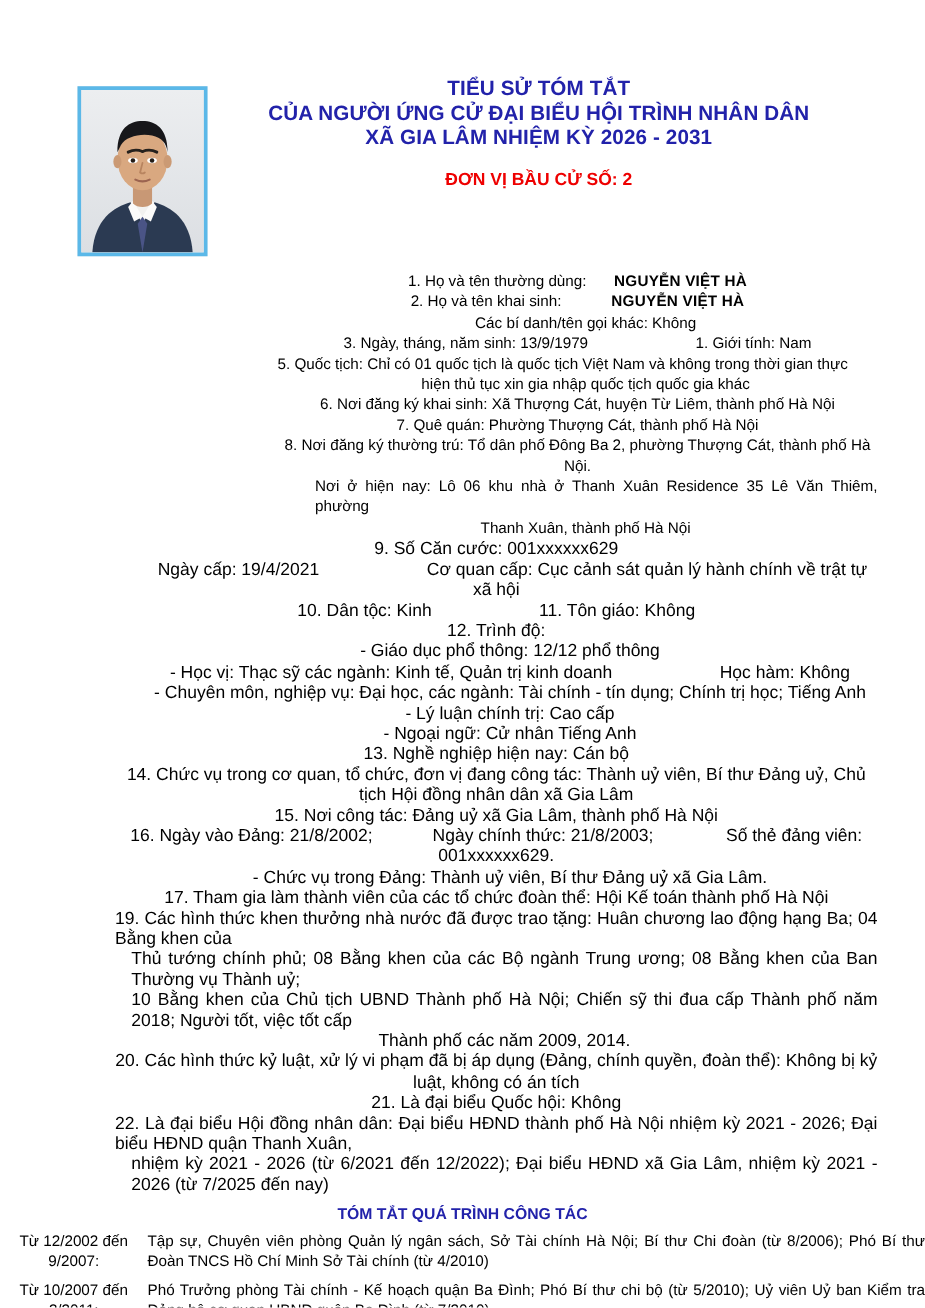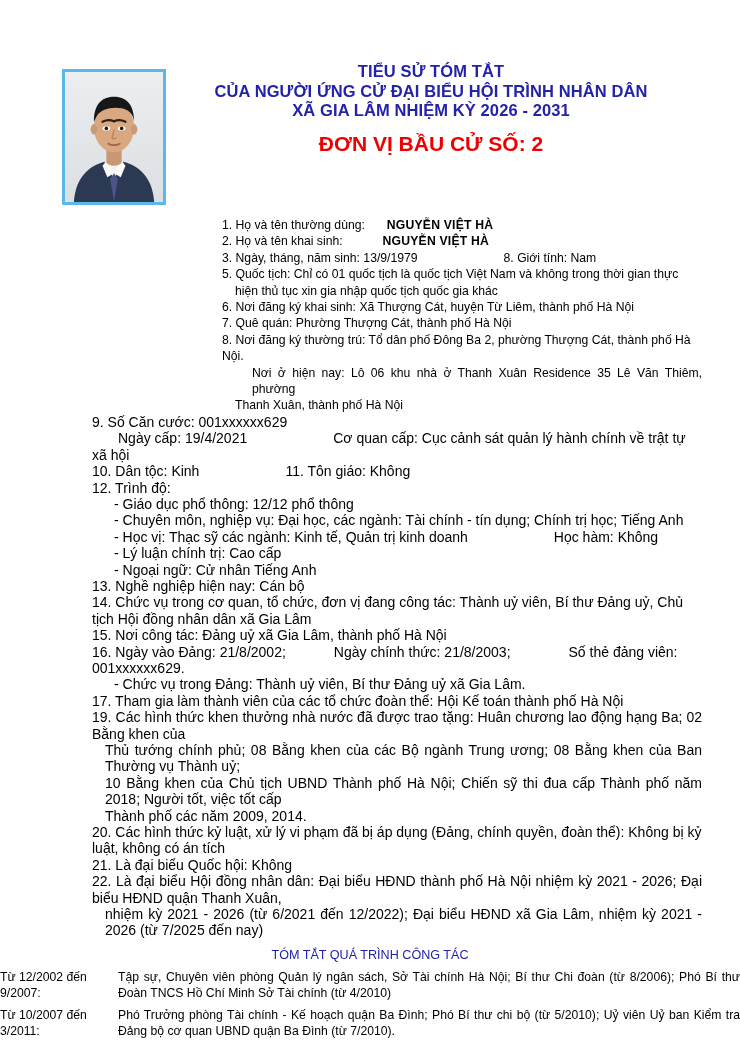--- a/index.html
+++ b/index.html
@@ -56,75 +56,76 @@
   .t-main {
     color: #2222aa;
     font-weight: bold;
     font-size: 16.5px;
     line-height: 19.5px;
     letter-spacing: 0.1px;
   }
   .t-unit {
     color: #ee0000;
     font-weight: bold;
-    font-size: 21px;
+    font-size: 14px;
     line-height: 19px;
     margin-top: 13px;
   }
 
   
   .info-upper {
     margin: 12px 0 0 0;
     padding: 0 38px 0 222px;
     font-size: 12.2px;
     line-height: 16.4px;
   }
   .info-lower {
     margin: 0;
     padding: 0 38px 0 92px;
     font-size: 14px;
     line-height: 16.4px;
   }
-  .row { display: block; }
+  .row { display: block; text-align: center; }
   .just { text-align: justify; text-align-last: left; }
   .ind-1 { padding-left: 13px; }
   .ind-2 { padding-left: 22px; }
   .ind-3 { padding-left: 30px; }
   .nm { font-weight: bold; letter-spacing: 0.2px; }
   .sp-1 { display: inline-block; width: 22px; }
   .sp-2 { display: inline-block; width: 40px; }
   .sp-3 { display: inline-block; width: 48px; }
   .sp-4 { display: inline-block; width: 58px; }
   .sp-5 { display: inline-block; width: 26px; }
   .gap-l { display: inline-block; width: 86px; }
 
   
   .wh-title {
     text-align: center;
     color: #2222aa;
-    font-weight: normal;
+    font-weight: bold;
     font-size: 12.6px;
     margin: 9px 0 7px 0;
   }
   table.wh {
     width: 100%;
     border-collapse: collapse;
     table-layout: fixed;
     font-size: 12.2px;
     line-height: 16.2px;
   }
   table.wh td {
     vertical-align: top;
     padding: 0 0 6px 0;
   }
   td.wh-period {
     width: 118px;
     padding-left: 92px;
     padding-right: 6px;
     box-sizing: content-box;
+    text-align: center;
   }
   td.wh-desc {
     padding-left: 8px;
     padding-right: 38px;
     text-align: justify;
     text-align-last: left;
     margin-left: 22px;
   }
 </style>
 </head>
@@ -181,47 +182,48 @@
       <div class="t-main">TIỂU SỬ TÓM TẮT</div>
       <div class="t-main">CỦA NGƯỜI ỨNG CỬ ĐẠI BIỂU HỘI TRÌNH NHÂN DÂN</div>
       <div class="t-main">XÃ GIA LÂM NHIỆM KỲ 2026 - 2031</div>
       <div class="t-unit">ĐƠN VỊ BẦU CỬ SỐ: 2</div>
     </div>
   </div>
 
   <div class="info-upper">
     <div class="row"><span>1. Họ và tên thường dùng:</span><span class="sp-1"></span><span class="nm">NGUYỄN VIỆT HÀ</span></div>
     <div class="row"><span>2. Họ và tên khai sinh:</span><span class="sp-2"></span><span class="nm">NGUYỄN VIỆT HÀ</span></div>
-    <div class="row"><span>3. Ngày, tháng, năm sinh: 13/9/1979</span><span class="gap-l"></span><span>8. Giới tính: Nam</span></div>
+    <div class="row ind-1">Các bí danh/tên gọi khác: Không</div>
+    <div class="row"><span>3. Ngày, tháng, năm sinh: 13/9/1979</span><span class="gap-l"></span><span>1. Giới tính: Nam</span></div>
     <div class="row just">5. Quốc tịch: Chỉ có 01 quốc tịch là quốc tịch Việt Nam và không trong thời gian thực</div>
     <div class="row ind-1">hiện thủ tục xin gia nhập quốc tịch quốc gia khác</div>
     <div class="row">6. Nơi đăng ký khai sinh: Xã Thượng Cát, huyện Từ Liêm, thành phố Hà Nội</div>
     <div class="row">7. Quê quán: Phường Thượng Cát, thành phố Hà Nội</div>
     <div class="row">8. Nơi đăng ký thường trú: Tổ dân phố Đông Ba 2, phường Thượng Cát, thành phố Hà Nội.</div>
     <div class="row just ind-3">Nơi ở hiện nay: Lô 06 khu nhà ở Thanh Xuân Residence 35 Lê Văn Thiêm, phường</div>
     <div class="row ind-1">Thanh Xuân, thành phố Hà Nội</div>
   </div>
 
   <div class="info-lower">
     <div class="row">9. Số Căn cước: 001xxxxxx629</div>
     <div class="row"><span class="sp-5"></span><span>Ngày cấp: 19/4/2021</span><span class="gap-l"></span><span>Cơ quan cấp: Cục cảnh sát quản lý hành chính về trật tự xã hội</span></div>
     <div class="row"><span>10. Dân tộc: Kinh</span><span class="gap-l"></span><span>11. Tôn giáo: Không</span></div>
     <div class="row">12. Trình độ:</div>
     <div class="row ind-2">- Giáo dục phổ thông: 12/12 phổ thông</div>
+    <div class="row ind-2"><span>- Học vị: Thạc sỹ các ngành: Kinh tế, Quản trị kinh doanh</span><span class="gap-l"></span><span>Học hàm: Không</span></div>
     <div class="row ind-2">- Chuyên môn, nghiệp vụ: Đại học, các ngành: Tài chính - tín dụng; Chính trị học; Tiếng Anh</div>
-    <div class="row ind-2"><span>- Học vị: Thạc sỹ các ngành: Kinh tế, Quản trị kinh doanh</span><span class="gap-l"></span><span>Học hàm: Không</span></div>
     <div class="row ind-2">- Lý luận chính trị: Cao cấp</div>
     <div class="row ind-2">- Ngoại ngữ: Cử nhân Tiếng Anh</div>
     <div class="row">13. Nghề nghiệp hiện nay: Cán bộ</div>
     <div class="row">14. Chức vụ trong cơ quan, tổ chức, đơn vị đang công tác: Thành uỷ viên, Bí thư Đảng uỷ, Chủ tịch Hội đồng nhân dân xã Gia Lâm</div>
     <div class="row">15. Nơi công tác: Đảng uỷ xã Gia Lâm, thành phố Hà Nội</div>
     <div class="row"><span>16. Ngày vào Đảng:  21/8/2002;</span><span class="sp-3"></span><span>Ngày chính thức: 21/8/2003;</span><span class="sp-4"></span><span>Số thẻ đảng viên: 001xxxxxx629.</span></div>
     <div class="row ind-2">- Chức vụ trong Đảng: Thành uỷ viên, Bí thư Đảng uỷ xã Gia Lâm.</div>
     <div class="row">17. Tham gia làm thành viên của các tổ chức đoàn thể: Hội Kế toán thành phố Hà Nội</div>
-    <div class="row just">19. Các hình thức khen thưởng nhà nước đã được trao tặng:  Huân chương lao động hạng Ba; 02 Bằng khen của</div>
+    <div class="row just">19. Các hình thức khen thưởng nhà nước đã được trao tặng:  Huân chương lao động hạng Ba; 04 Bằng khen của</div>
     <div class="row just ind-1">Thủ tướng chính phủ; 08 Bằng khen của các Bộ ngành Trung ương; 08 Bằng khen của Ban Thường vụ Thành uỷ;</div>
     <div class="row just ind-1">10 Bằng khen của Chủ tịch UBND Thành phố Hà Nội; Chiến sỹ thi đua cấp Thành phố năm 2018; Người tốt, việc tốt cấp</div>
     <div class="row ind-1">Thành phố các năm 2009, 2014.</div>
     <div class="row">20. Các hình thức kỷ luật, xử lý vi phạm đã bị áp dụng (Đảng, chính quyền, đoàn thể): Không bị kỷ luật, không có án tích</div>
     <div class="row">21. Là đại biểu Quốc hội: Không</div>
     <div class="row just">22. Là đại biểu Hội đồng nhân dân: Đại biểu HĐND thành phố Hà Nội nhiệm kỳ 2021 - 2026; Đại biểu HĐND quận Thanh Xuân,</div>
     <div class="row just ind-1">nhiệm kỳ 2021 - 2026 (từ 6/2021 đến 12/2022); Đại biểu HĐND xã Gia Lâm, nhiệm kỳ 2021 - 2026 (từ 7/2025 đến nay)</div>
   </div>
 
   <div class="wh-title">TÓM TẮT QUÁ TRÌNH CÔNG TÁC</div>

